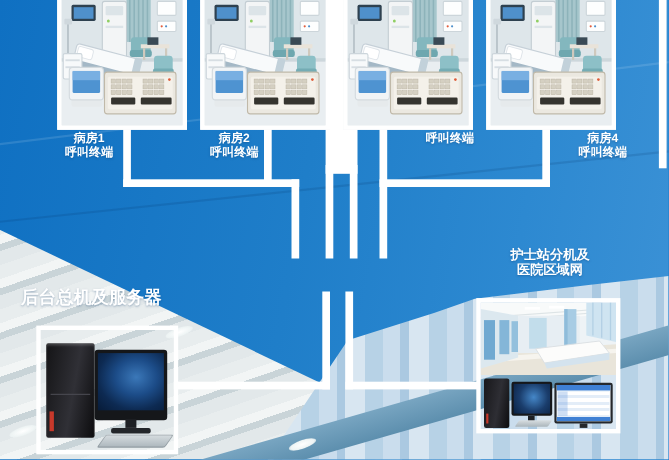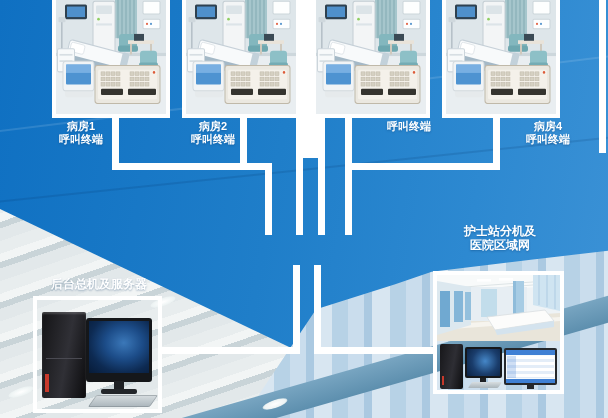--- a/index.html
+++ b/index.html
@@ -42,22 +42,22 @@
   .ward-label{position:absolute;top:120px;width:110px;text-align:center;color:#fff;
     font-size:11px;font-weight:bold;line-height:13px;z-index:5;
     text-shadow:0 1px 2px rgba(0,50,100,.35);}
   .ward-label span{display:block;text-align:center;}
   .l1{left:81px;transform:translateX(-50%);}
   .l2{left:213px;transform:translateX(-50%);}
   .l3{left:409px;transform:translateX(-50%);}
   .l4{left:548px;transform:translateX(-50%);}
 
   
-  .server-label{position:absolute;left:99px;top:276px;transform:translateX(-50%);width:160px;
-    text-align:center;color:#fff;font-size:12px;font-weight:bold;z-index:5;
+  .server-label{position:absolute;left:99px;top:260px;transform:translateX(-50%);width:160px;
+    color:#fff;font-size:16px;font-weight:bold;z-index:5;
     text-shadow:0 1px 2px rgba(0,50,100,.35);}
   .server-box{position:absolute;left:33px;top:296px;width:129px;height:117px;border:4px solid #fff;z-index:4;}
   .tower{position:absolute;left:42px;top:312px;width:44px;height:86px;z-index:5;border-radius:2px;
     background:linear-gradient(100deg,#141416 0%,#303036 55%,#0b0b0d 100%);
     box-shadow:inset 0 2px 2px rgba(255,255,255,.18);}
   .tower .seamline{position:absolute;left:4px;right:4px;top:46px;height:1px;background:#4a4a52;}
   .tower .redtab{position:absolute;left:3px;top:62px;width:4px;height:18px;background:#c7392b;}
   .monitor{position:absolute;left:86px;top:318px;width:66px;height:64px;background:#15171a;
     border-radius:3px;padding:3px;z-index:5;}
   .monitor .screen{width:100%;height:52px;

